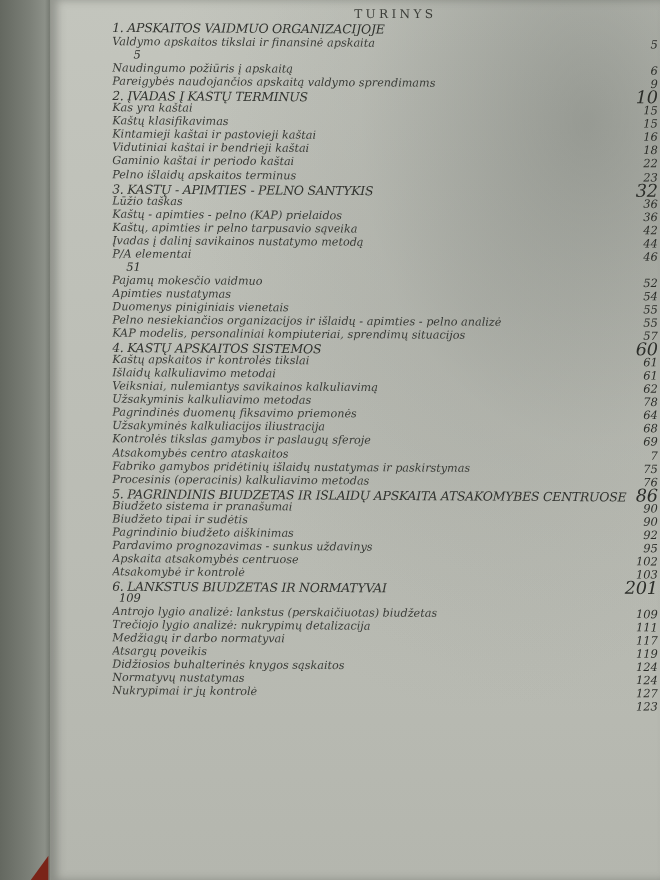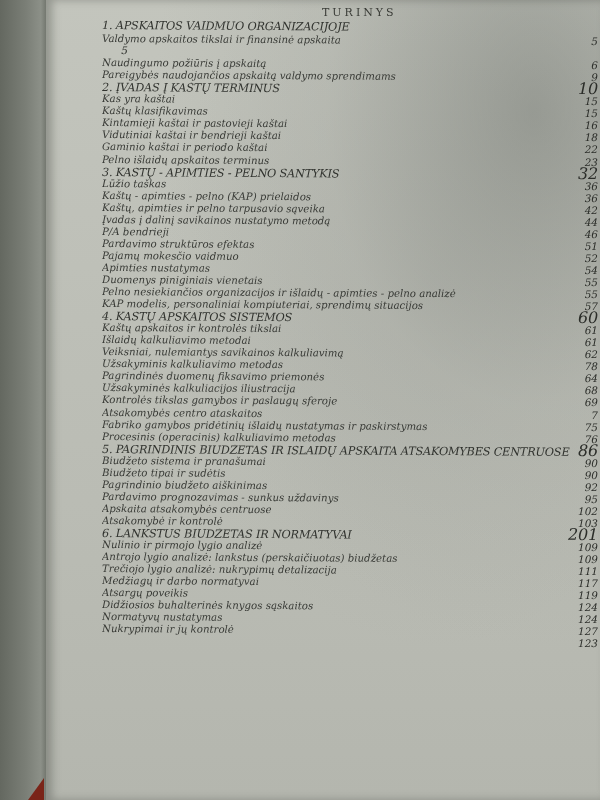--- a/index.html
+++ b/index.html
@@ -177,25 +177,24 @@
           </li>
           <li class="toc-row">
             <span class="toc-label">Kaštų, apimties ir pelno tarpusavio sąveika</span>
             <span class="toc-page">42</span>
           </li>
           <li class="toc-row">
             <span class="toc-label">Įvadas į dalinį savikainos nustatymo metodą</span>
             <span class="toc-page">44</span>
           </li>
           <li class="toc-row">
-            <span class="toc-label">P/A bendrieji</span>
+            <span class="toc-label">P/A elementai</span>
             <span class="toc-page">46</span>
           </li>
           <li class="toc-row">
-            <span class="toc-label">Pardavimo struktūros efektas</span>
             <span class="toc-page">51</span>
           </li>
           <li class="toc-row">
             <span class="toc-label">Pajamų mokesčio vaidmuo</span>
             <span class="toc-page">52</span>
           </li>
           <li class="toc-row">
             <span class="toc-label">Apimties nustatymas</span>
             <span class="toc-page">54</span>
           </li>
@@ -281,21 +280,20 @@
           </li>
           <li class="toc-row">
             <span class="toc-label">Atsakomybė ir kontrolė</span>
             <span class="toc-page">103</span>
           </li>
           <li class="toc-row chapter">
             <span class="toc-label">6. LANKSTUS BIUDŽETAS IR NORMATYVAI</span>
             <span class="toc-page">201</span>
           </li>
           <li class="toc-row">
-            <span class="toc-label">Nulinio ir pirmojo lygio analizė</span>
             <span class="toc-page">109</span>
           </li>
           <li class="toc-row">
             <span class="toc-label">Antrojo lygio analizė: lankstus (perskaičiuotas) biudžetas</span>
             <span class="toc-page">109</span>
           </li>
           <li class="toc-row">
             <span class="toc-label">Trečiojo lygio analizė: nukrypimų detalizacija</span>
             <span class="toc-page">111</span>
           </li>

